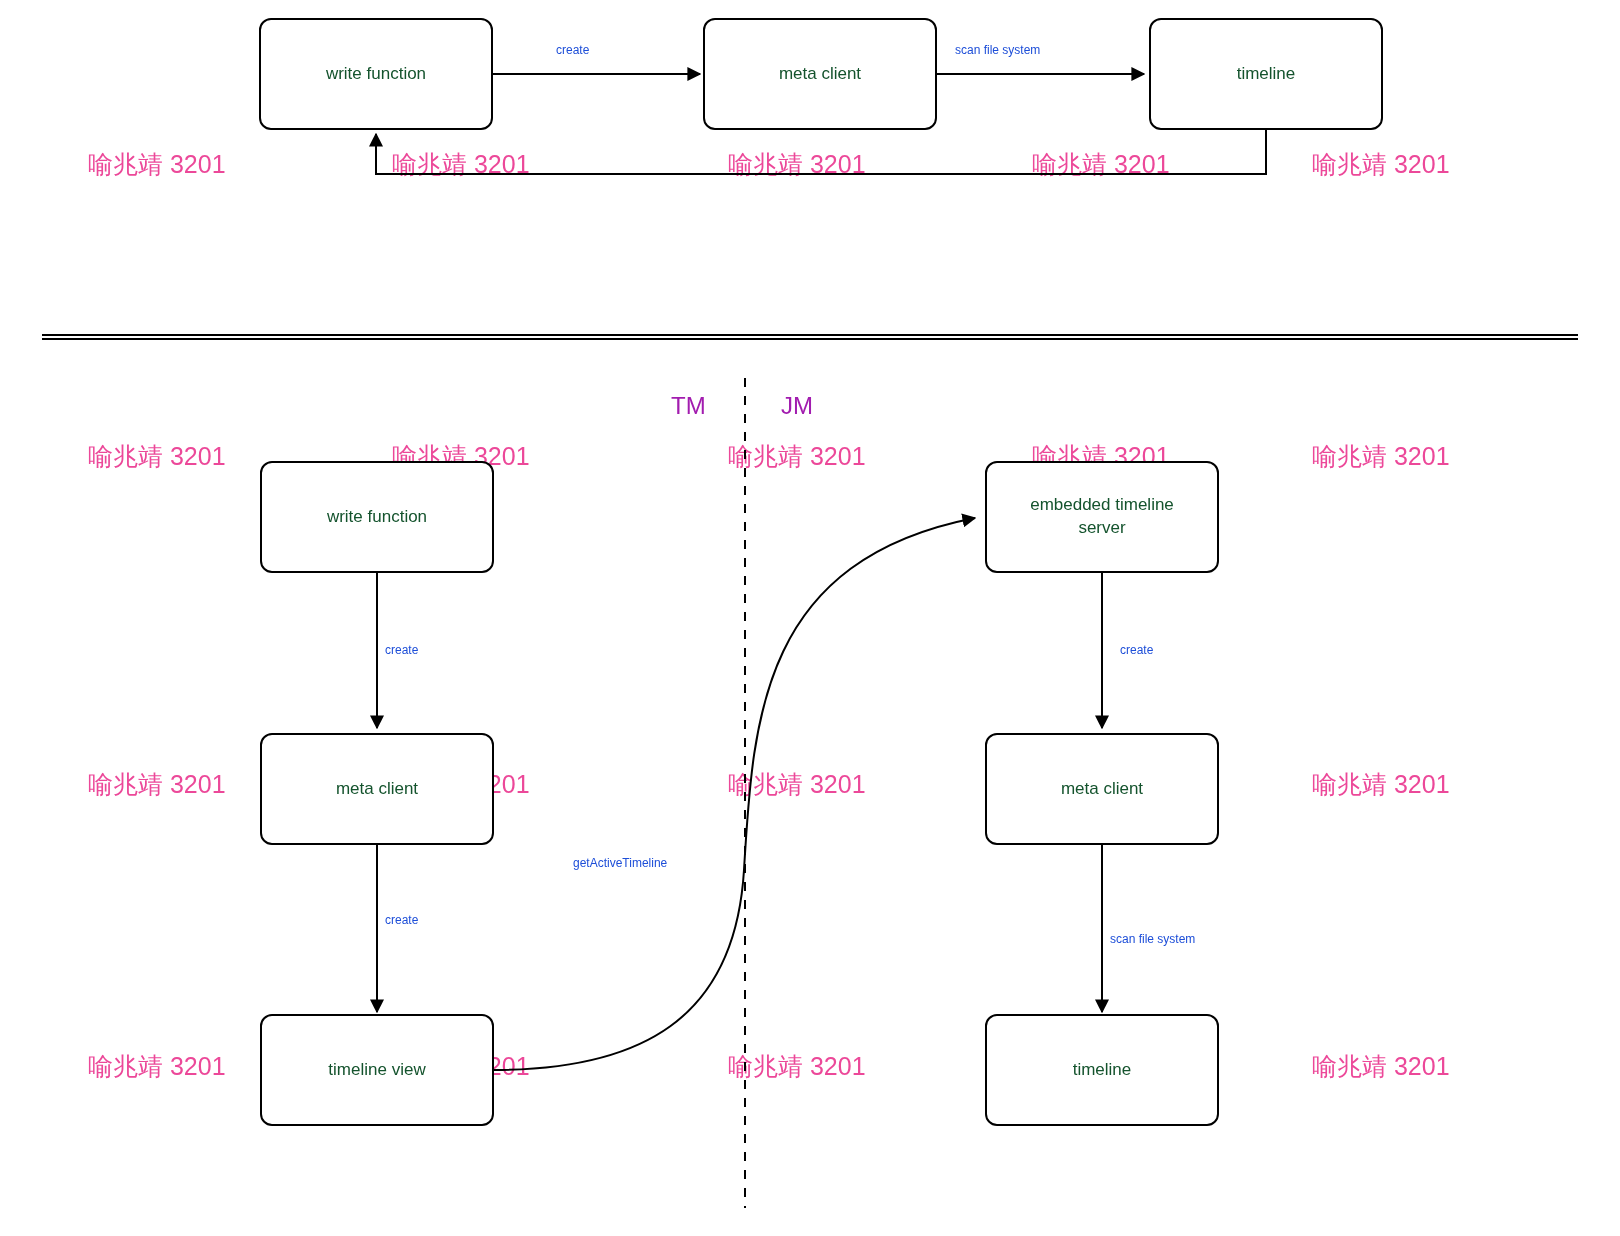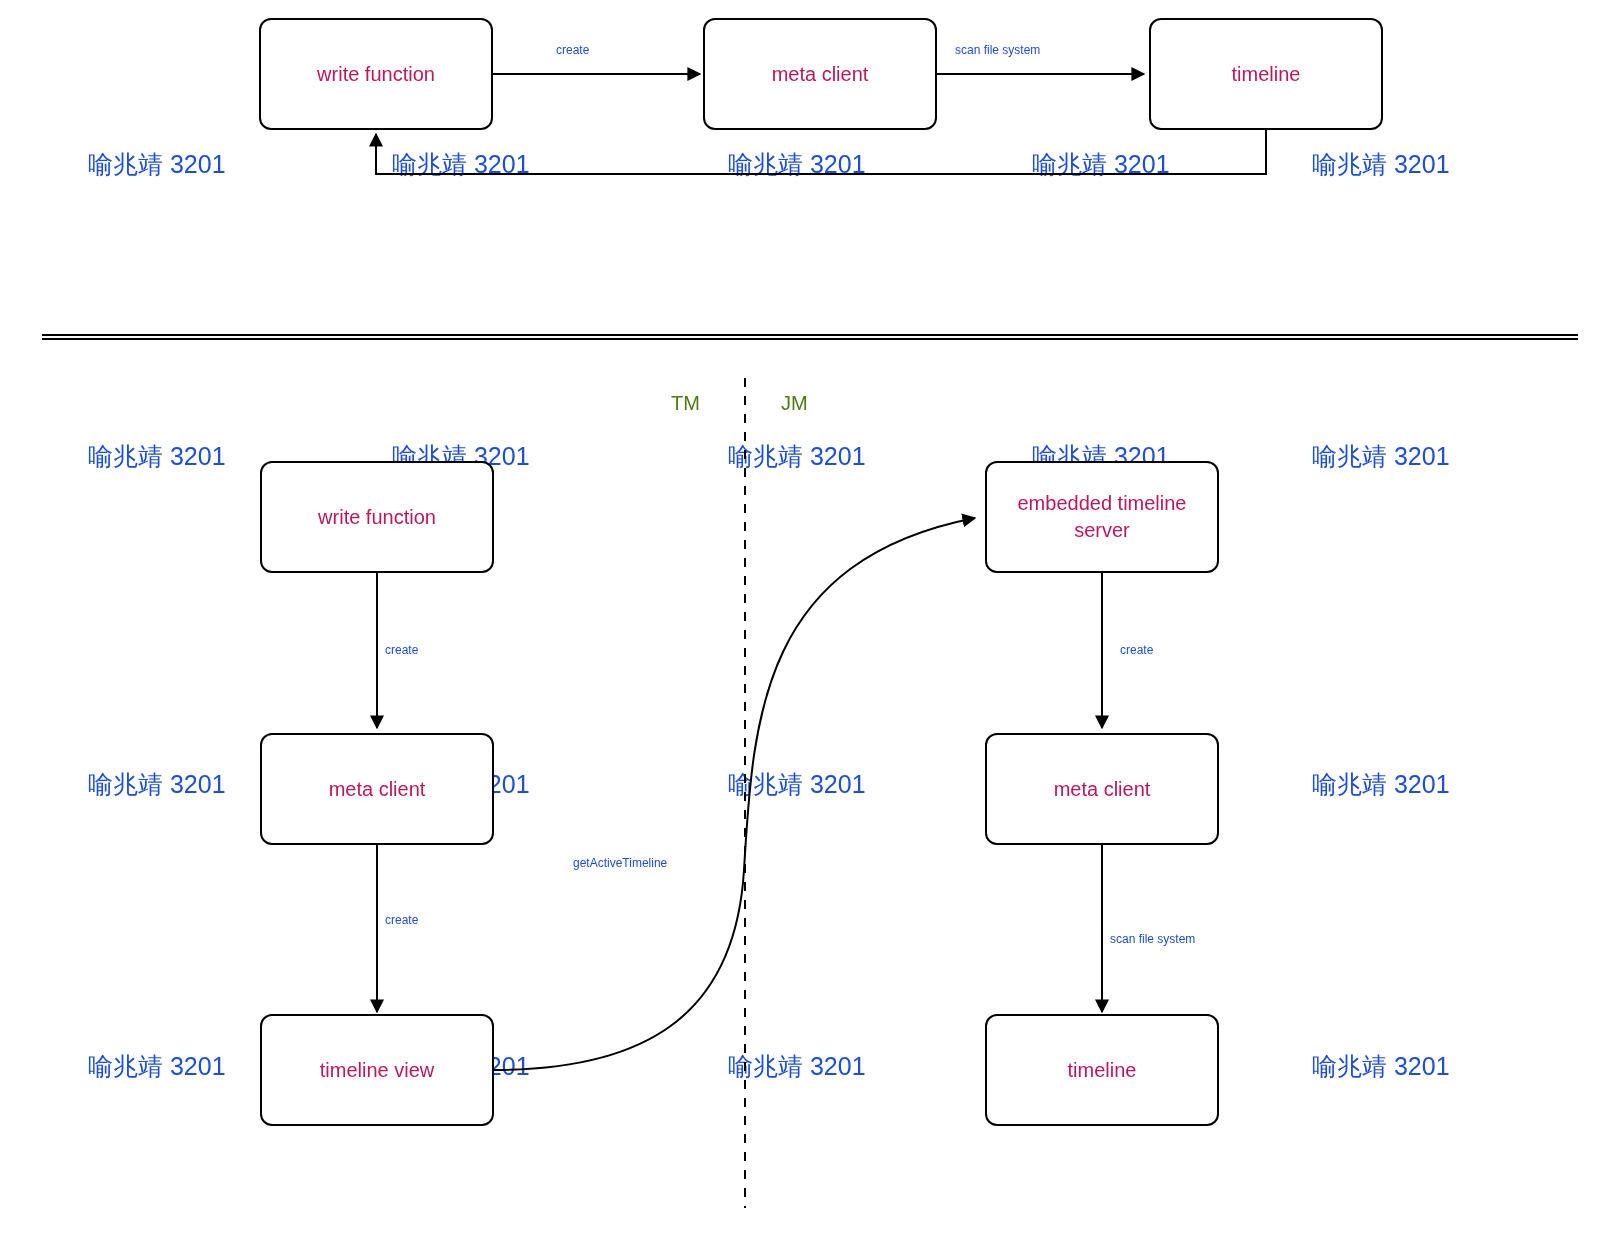--- a/index.html
+++ b/index.html
@@ -18,50 +18,50 @@
   .node {
     position: absolute;
     box-sizing: border-box;
     border: 2px solid #000000;
     border-radius: 12px;
     background: #ffffff;
     display: flex;
     align-items: center;
     justify-content: center;
     text-align: center;
-    font-size: 20px;
-    color: #be185d;
+    font-size: 17px;
+    color: #14532d;
     line-height: 1.35;
     z-index: 3;
   }
   .edge-label {
     position: absolute;
     font-size: 12px;
     color: #1d4ed8;
     white-space: nowrap;
     z-index: 4;
   }
   .lane-label {
     position: absolute;
-    font-size: 20px;
-    color: #4d7c0f;
+    font-size: 24px;
+    color: #a21caf;
     z-index: 4;
   }
   svg.wires {
     position: absolute;
     left: 0;
     top: 0;
     width: 1620px;
     height: 1236px;
     z-index: 2;
   }
   .wm {
     position: absolute;
     font-size: 25px;
-    color: #1d4ed8;
+    color: #ec4899;
     white-space: nowrap;
     z-index: 1;
     user-select: none;
   }
   .divider {
     position: absolute;
     left: 42px;
     width: 1536px;
     height: 6px;
     border-top: 2px solid #000;

